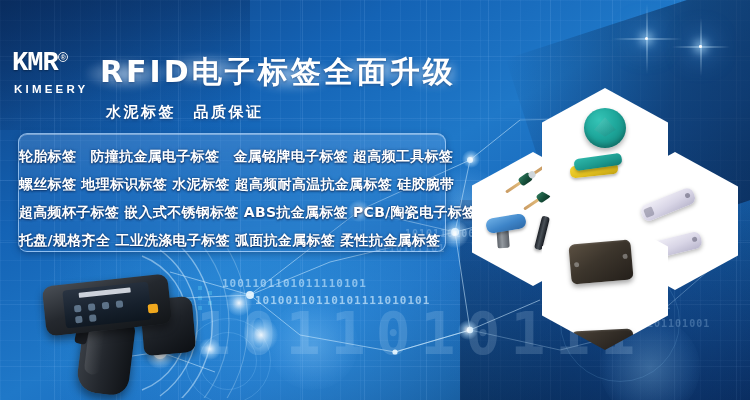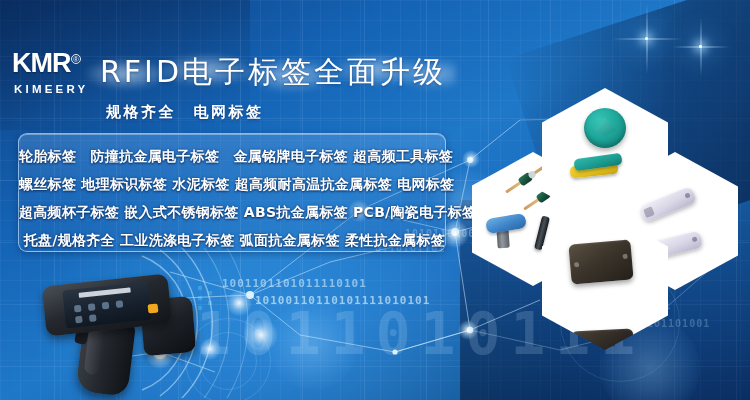--- a/index.html
+++ b/index.html
@@ -84,21 +84,21 @@
   
   .netsvg { position:absolute; inset:0; }
 
   
   .arcs { position:absolute; left:120px; top:248px; }
 
   
   #logo { position:absolute; left:12px; top:48px; width:86px; height:64px; }
   .logo-mark {
     font-size:27px; font-weight:700; color:#ffffff; letter-spacing:-1px;
-    font-family:Liberation Sans, sans-serif; line-height:30px;
+    font-family:Liberation Mono, monospace; line-height:30px;
     text-shadow:0 1px 2px rgba(0,0,0,0.35);
   }
   .logo-name {
     font-size:11.5px; font-weight:700; color:#ffffff; letter-spacing:3.2px;
     margin-top:5px; margin-left:2px;
   }
   .logo-r {
     font-size:8px; vertical-align:super; border:1px solid rgba(255,255,255,0.9);
     border-radius:50%; padding:0 1px; line-height:9px; display:inline-block;
     width:10px; height:10px; text-align:center; font-weight:400;
@@ -110,42 +110,42 @@
     background:
       radial-gradient(ellipse 62px 23px at 40px 26px, rgba(226,240,255,0.60), rgba(226,240,255,0) 70%),
       radial-gradient(ellipse 70px 24px at 120px 22px, rgba(226,240,255,0.55), rgba(226,240,255,0) 70%),
       radial-gradient(ellipse 72px 25px at 205px 27px, rgba(226,240,255,0.55), rgba(226,240,255,0) 70%),
       radial-gradient(ellipse 66px 23px at 290px 22px, rgba(226,240,255,0.52), rgba(226,240,255,0) 70%),
       radial-gradient(ellipse 58px 22px at 348px 26px, rgba(226,240,255,0.45), rgba(226,240,255,0) 72%);
     filter:blur(3px);
   }
   #main-title {
     position:absolute; left:100px; top:52px;
-    font-size:30px; font-weight:400; color:#ffffff; letter-spacing:3px;
+    font-size:30px; font-weight:700; color:#ffffff; letter-spacing:3px;
     font-family:"DejaVu Sans","Liberation Sans",sans-serif;
     text-shadow:0 1px 3px rgba(15,50,100,0.55);
     white-space:nowrap;
   }
   #subtitle {
     position:absolute; left:106px; top:103px;
     font-size:15px; font-weight:700; color:#ffffff; letter-spacing:2.5px;
     text-shadow:0 1px 3px rgba(10,40,90,0.7); white-space:nowrap;
   }
 
   
   #tag-panel {
     position:absolute; left:18px; top:133px; width:428px; height:119px;
     border-radius:9px;
     background:linear-gradient(180deg, rgba(120,175,235,0.30) 0%, rgba(60,130,205,0.22) 50%, rgba(40,105,180,0.26) 100%);
     border:1px solid rgba(185,220,255,0.70);
     box-shadow:inset 0 1px 0 rgba(255,255,255,0.35), 0 2px 7px rgba(5,25,60,0.35);
     padding:8px 0 0 0;
   }
   .tag-row {
-    height:28px; line-height:28px; text-align:right;
+    height:28px; line-height:28px; text-align:left;
     font-size:14px; font-weight:700; color:#ffffff; letter-spacing:0.3px;
     font-family:"DejaVu Sans","Liberation Sans",sans-serif;
     text-shadow:0 1px 2px rgba(8,35,80,0.85), 0 0 3px rgba(10,40,90,0.55);
     white-space:nowrap;
   }
 
   
   .hex {
     position:absolute;
     background:#ffffff;
@@ -389,25 +389,25 @@
 
   <div id="logo">
     <div class="logo-mark">
       <span>KMR</span><span class="logo-r">®</span>
     </div>
     <div class="logo-name">KIMEERY</div>
   </div>
 
   <div class="title-glow"></div>
   <div id="main-title">RFID电子标签全面升级</div>
-  <div id="subtitle">规格齐全　电网标签</div>
+  <div id="subtitle">水泥标签　品质保证</div>
 
   <div id="tag-panel">
     <div class="tag-row">轮胎标签　防撞抗金属电子标签　金属铭牌电子标签 超高频工具标签</div>
-    <div class="tag-row">螺丝标签 地理标识标签 水泥标签 超高频耐高温抗金属标签 电网标签</div>
+    <div class="tag-row">螺丝标签 地理标识标签 水泥标签 超高频耐高温抗金属标签 硅胶腕带</div>
     <div class="tag-row">超高频杯子标签 嵌入式不锈钢标签 ABS抗金属标签 PCB/陶瓷电子标签</div>
     <div class="tag-row">托盘/规格齐全 工业洗涤电子标签 弧面抗金属标签 柔性抗金属标签</div>
   </div>
 
   <div class="hex hex-left">
     <div class="prod wirewrap" style="left:30px;top:26px;transform:rotate(-34deg);">
       <div class="bead"></div>
       <div class="bead2"></div>
     </div>
     <div class="prod wirewrap" style="left:48px;top:40px;transform:rotate(-34deg);">

